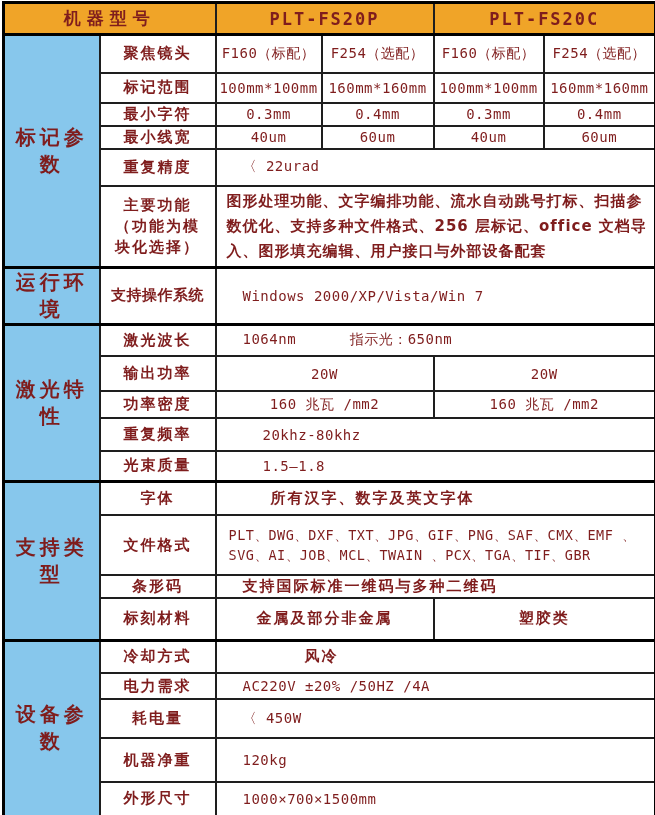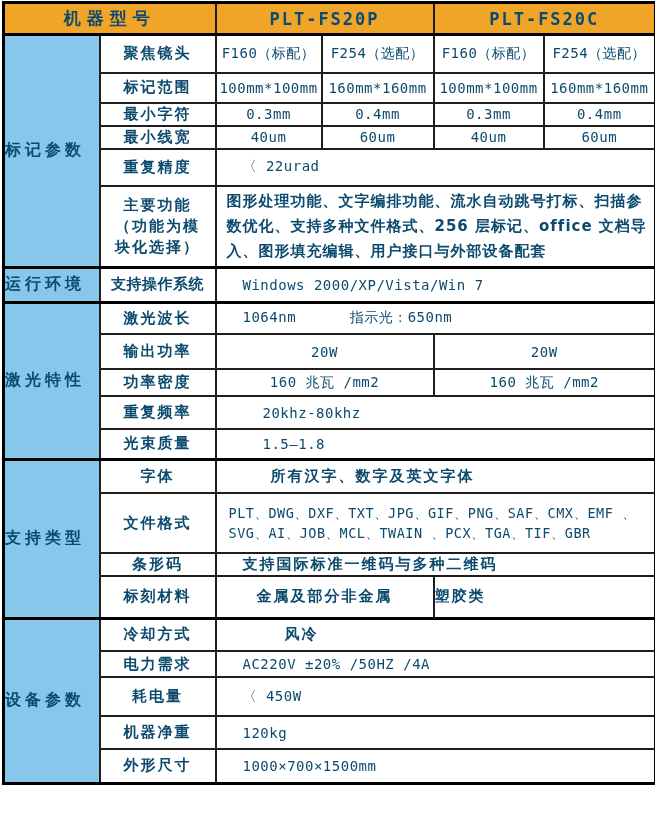--- a/index.html
+++ b/index.html
@@ -3,21 +3,21 @@
 <meta charset="utf-8">
 <style>
   * { margin:0; padding:0; box-sizing:border-box; }
   html,body { background:#ffffff; }
   .page {
     position:relative;
     width:655px; height:815px;
     background:#ffffff;
     overflow:hidden;
     font-family:"DejaVu Sans","Liberation Sans",sans-serif;
-    color:#0c4a6e;
+    color:#7f1d1d;
   }
   table.spec {
     position:absolute; top:1px; left:2px;
     width:651px;
     border-collapse:collapse;
     table-layout:fixed;
     border:3px solid #000;
   }
   td {
     border:2px solid #1e1e1e;
@@ -33,22 +33,23 @@
     text-align:center;
     font-weight:bold;
   }
   .hdr-cn { font-size:17px; letter-spacing:6px; }
   .hdr-model {
     font-family:"DejaVu Sans Mono","Liberation Mono",monospace;
     font-size:17px; letter-spacing:2px;
   }
   .cat {
     background:#87C7EC;
-    font-weight:bold;
-    font-size:16px;
+    text-align:center;
+    font-weight:bold;
+    font-size:20px;
     letter-spacing:4px;
   }
   .lbl {
     text-align:center;
     font-weight:bold;
     font-size:15px;
     letter-spacing:2px;
     white-space:pre-line;
     line-height:21px;
     font-family:Liberation Serif, serif;
@@ -63,21 +64,21 @@
   }
   .cjk {
     font-family:"DejaVu Sans","Liberation Sans",sans-serif;
     font-weight:bold;
     font-size:15px;
     letter-spacing:2px;
   }
   .sp  { text-align:left; padding-left:26px; }
   .ind-b { padding-left:46px; }
   .ind-c { padding-left:54px; }
-  .ind-xl { padding-left:68px;font-family:Liberation Mono, monospace; }
+  .ind-xl { padding-left:88px;font-family:Liberation Mono, monospace; }
   .para {
     text-align:left;
     padding:2px 6px 2px 10px;
     line-height:25px;
     font-size:15px;
     letter-spacing:1px;
   }
   .fmt {
     text-align:left;
     padding:2px 4px 2px 12px;
@@ -186,37 +187,37 @@
       <td class="lbl">文件格式</td>
       <td colspan="4" class="val fmt">PLT、DWG、DXF、TXT、JPG、GIF、PNG、SAF、CMX、EMF 、SVG、AI、JOB、MCL、TWAIN 、PCX、TGA、TIF、GBR</td>
     </tr>
     <tr style="height:18px">
       <td class="lbl">条形码</td>
       <td colspan="4" class="cjk sp">支持国际标准一维码与多种二维码</td>
     </tr>
     <tr style="height:42px">
       <td class="lbl">标刻材料</td>
       <td colspan="2" class="cjk" style="text-align:center">金属及部分非金属</td>
-      <td colspan="2" class="cjk" style="text-align:left">塑胶类</td>
+      <td colspan="2" class="cjk" style="text-align:center">塑胶类</td>
     </tr>
 
     <tr class="sec" style="height:33px">
       <td rowspan="5" class="cat">设备参数</td>
       <td class="lbl">冷却方式</td>
       <td colspan="4" class="cjk sp ind-xl">风冷</td>
     </tr>
     <tr style="height:26px">
       <td class="lbl">电力需求</td>
       <td colspan="4" class="val sp">AC220V ±20% /50HZ /4A</td>
     </tr>
     <tr style="height:39px">
       <td class="lbl">耗电量</td>
       <td colspan="4" class="val sp">〈 450W</td>
     </tr>
-    <tr style="height:33px">
+    <tr style="height:44px">
       <td class="lbl">机器净重</td>
       <td colspan="4" class="val sp">120kg</td>
     </tr>
     <tr style="height:34px">
       <td class="lbl">外形尺寸</td>
       <td colspan="4" class="val sp">1000×700×1500mm</td>
     </tr>
   </tbody>
     </table>
 </div>

